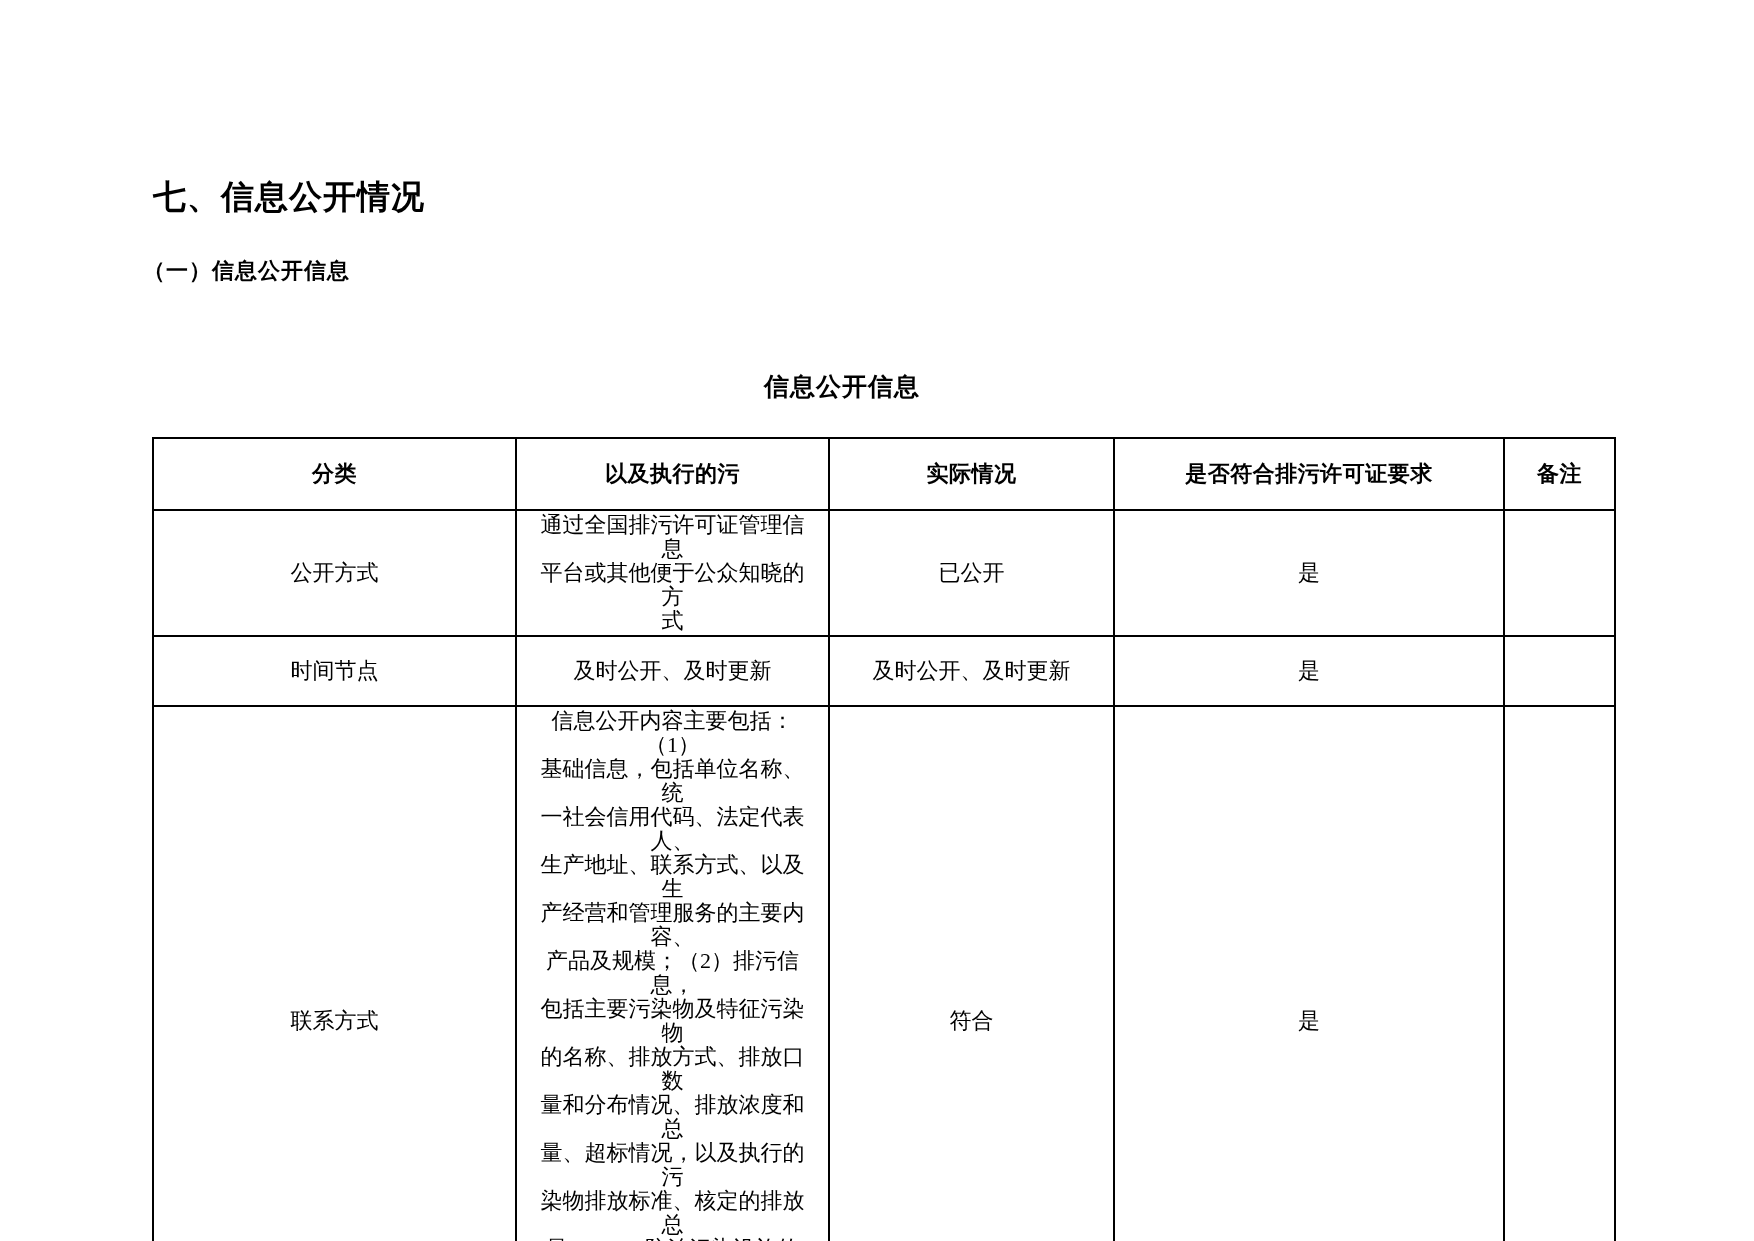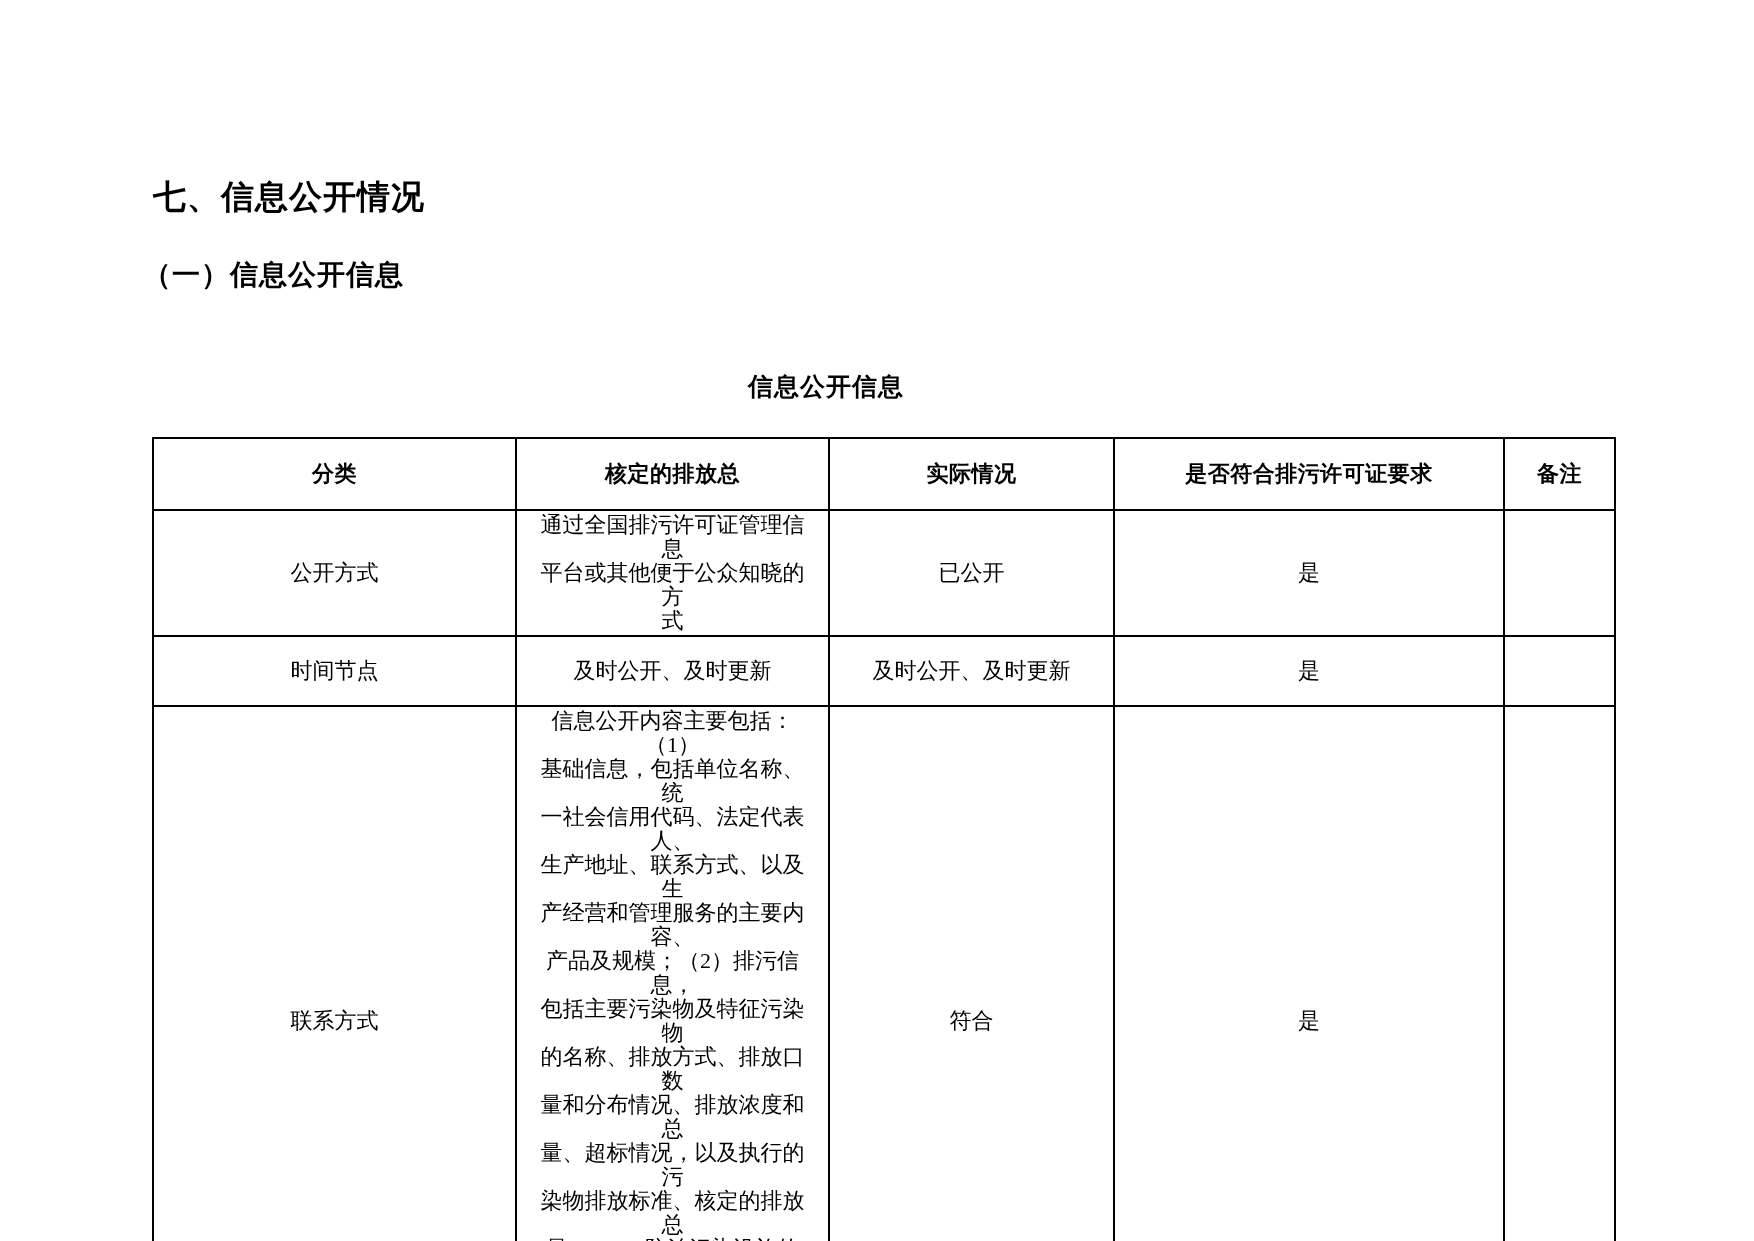--- a/index.html
+++ b/index.html
@@ -25,28 +25,28 @@
     font-size: 33px;
     font-weight: bold;
     letter-spacing: 1px;
     white-space: nowrap;
   }
   .heading2 {
     position: absolute;
     left: 143px;
     top: 256px;
     font-family: Liberation Serif, serif;
-    font-size: 28px;
+    font-size: 22px;
     font-weight: bold;
     letter-spacing: 1px;
     white-space: nowrap;
   }
   .table-caption {
     position: absolute;
-    left: 136px;
+    left: 152px;
     top: 370px;
     width: 1380px;
     text-align: center;
     font-family: Liberation Mono, monospace;
     font-size: 25px;
     font-weight: bold;
     letter-spacing: 1px;
   }
   table.info-table {
     position: absolute;
@@ -109,21 +109,21 @@
     <colgroup>
       <col style="width:363px">
       <col style="width:313px">
       <col style="width:285px">
       <col style="width:390px">
       <col style="width:111px">
     </colgroup>
     <thead>
       <tr class="header-row">
         <th>分类</th>
-        <th>核定的排放总</th>
+        <th>以及执行的污</th>
         <th>实际情况</th>
         <th>是否符合排污许可证要求</th>
         <th>备注</th>
       </tr>
     </thead>
     <tbody>
       <tr class="row-method">
         <td>公开方式</td>
         <td class="cell-wrap">通过全国排污许可证管理信息
 平台或其他便于公众知晓的方

